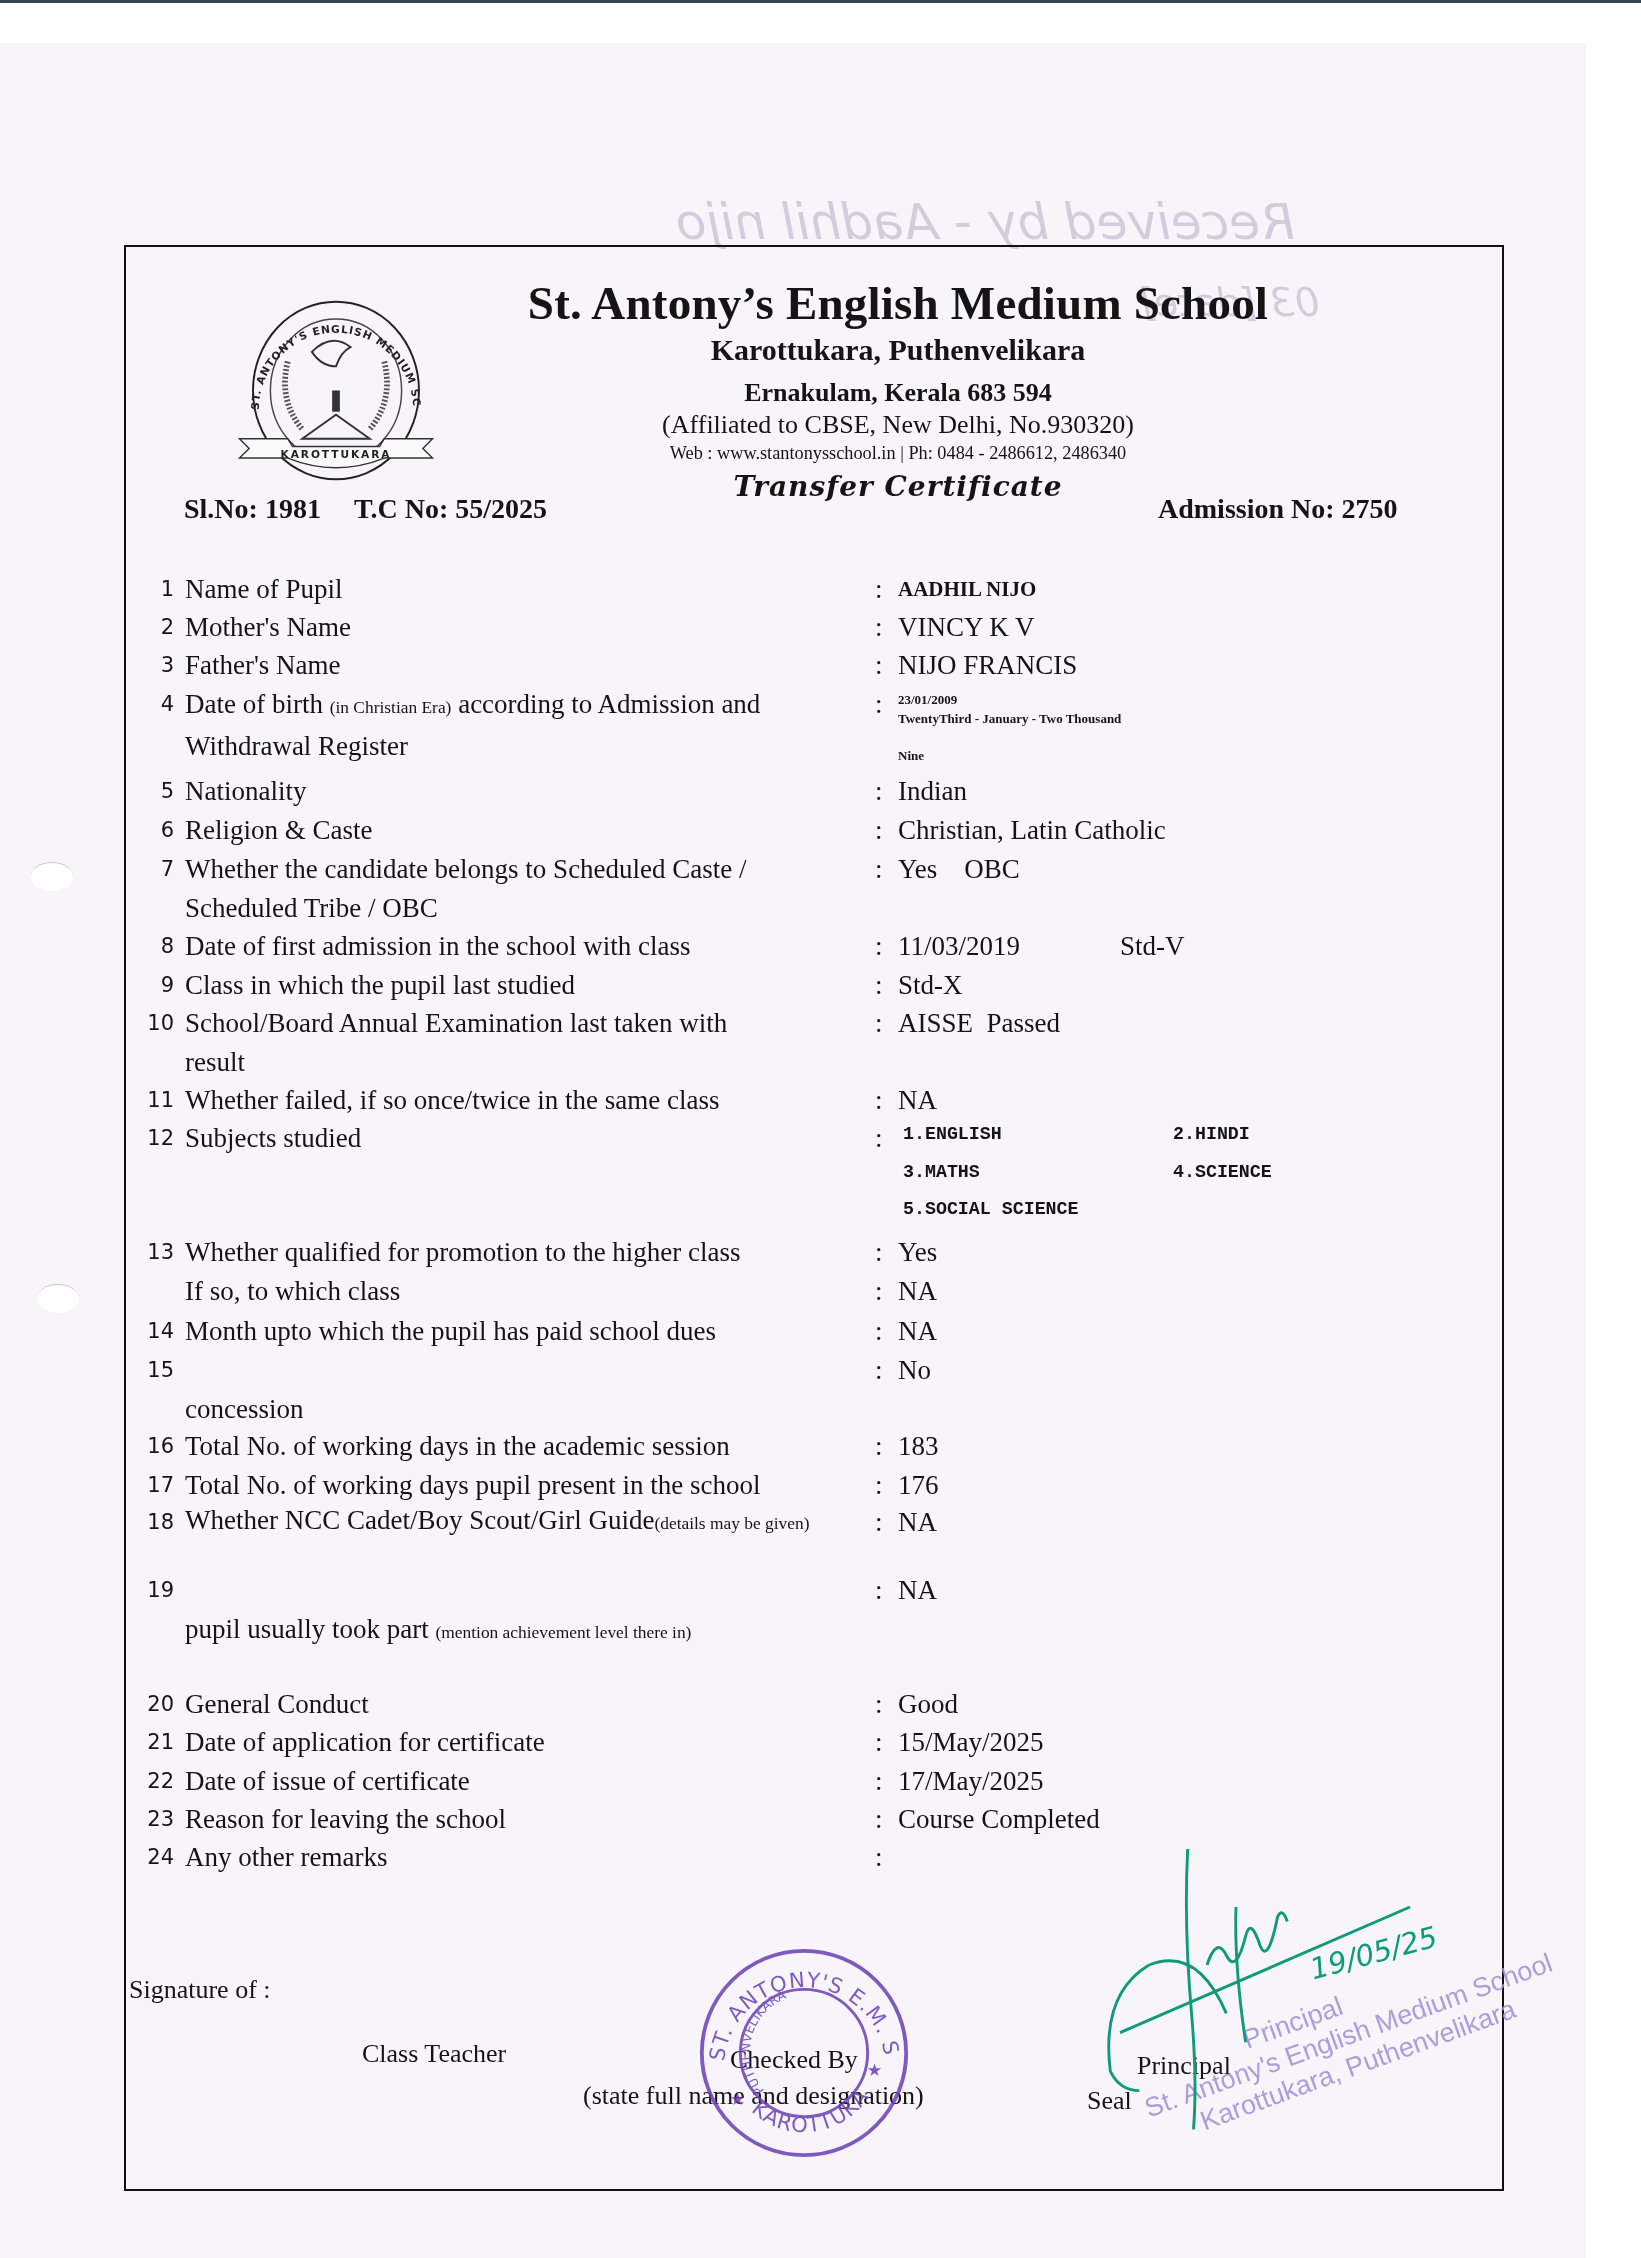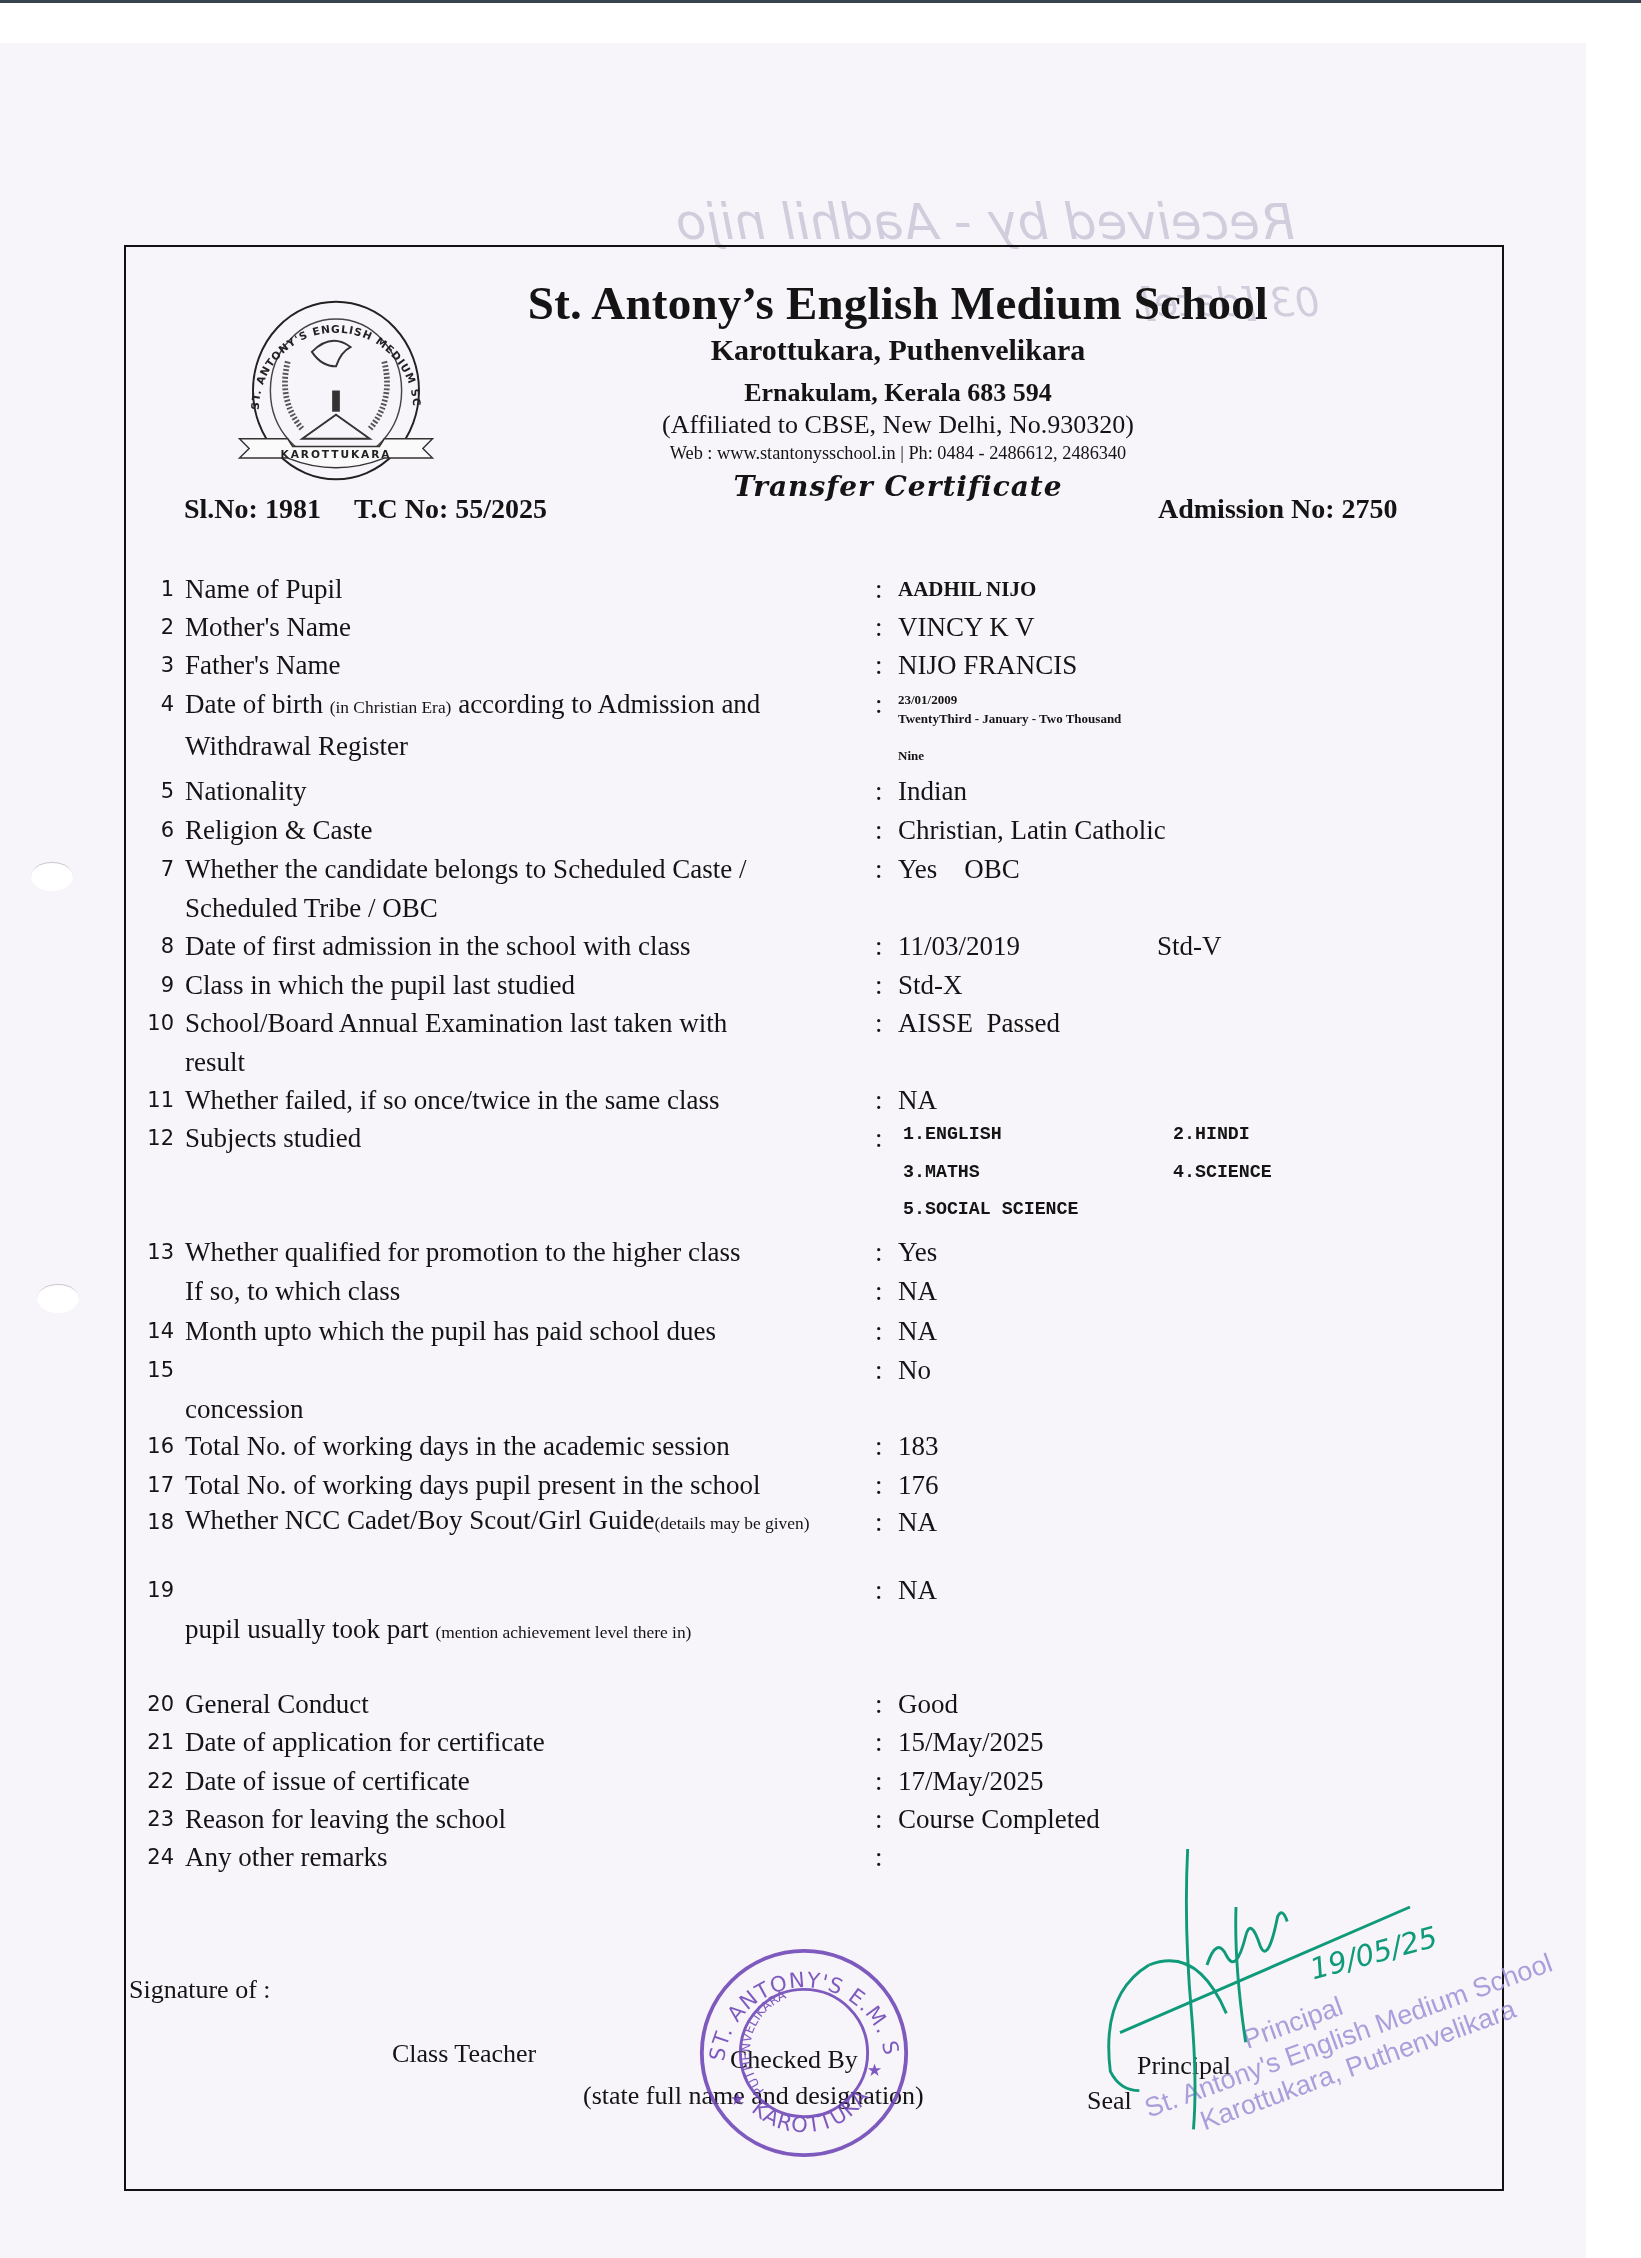--- a/index.html
+++ b/index.html
@@ -131,21 +131,21 @@
   <span class="num">7</span>
   <span class="label"><span>Whether the candidate belongs to Scheduled Caste /</span><br><span>Scheduled Tribe / OBC</span></span>
   <span class="colon">:</span>
   <span class="val" style="white-space:pre;">Yes    OBC</span>
 </div>
 <div class="row" style="top:927px;">
   <span class="num">8</span>
   <span class="label">Date of first admission in the school with class</span>
   <span class="colon">:</span>
   <span class="val">11/03/2019</span>
-  <span class="val" style="left:985px;margin-left:37px;">Std-V</span>
+  <span class="val" style="left:985px;">Std-V</span>
 </div>
 <div class="row" style="top:966px;">
   <span class="num">9</span>
   <span class="label">Class in which the pupil last studied</span>
   <span class="colon">:</span>
   <span class="val">Std-X</span>
 </div>
 <div class="row" style="top:1004px;">
   <span class="num">10</span>
   <span class="label"><span>School/Board Annual Examination last taken with</span><br><span>result</span></span>
@@ -237,21 +237,21 @@
   <span class="val">Course Completed</span>
 </div>
 <div class="row" style="top:1838px;">
   <span class="num">24</span>
   <span class="label">Any other remarks</span>
   <span class="colon">:</span>
   <span class="val"></span>
 </div>
 
 <div class="sig-label" style="left:129px;top:1975px;">Signature of :</div>
-<div class="sig-label" style="left:392px;top:2039px;text-align:right;">Class Teacher</div>
+<div class="sig-label" style="left:362px;top:2039px;text-align:right;">Class Teacher</div>
 <div class="sig-label" style="left:730px;top:2045px;">Checked By</div>
 <div class="sig-label" style="left:583px;top:2081px;">(state full name and designation)</div>
 <div class="sig-label" style="left:1137px;top:2051px;">Principal</div>
 <div class="sig-label" style="left:1087px;top:2086px;">Seal</div>
 
 <svg class="seal" viewBox="0 0 222 222" style="opacity:.85;">
   <defs>
     <path id="sealTop" d="M28,120 A84,84 0 0,1 194,110"></path>
     <path id="sealBot" d="M40,150 A80,80 0 0,0 182,150"></path>
     <path id="sealInner" d="M70,150 A50,50 0 0,1 160,70"></path>

